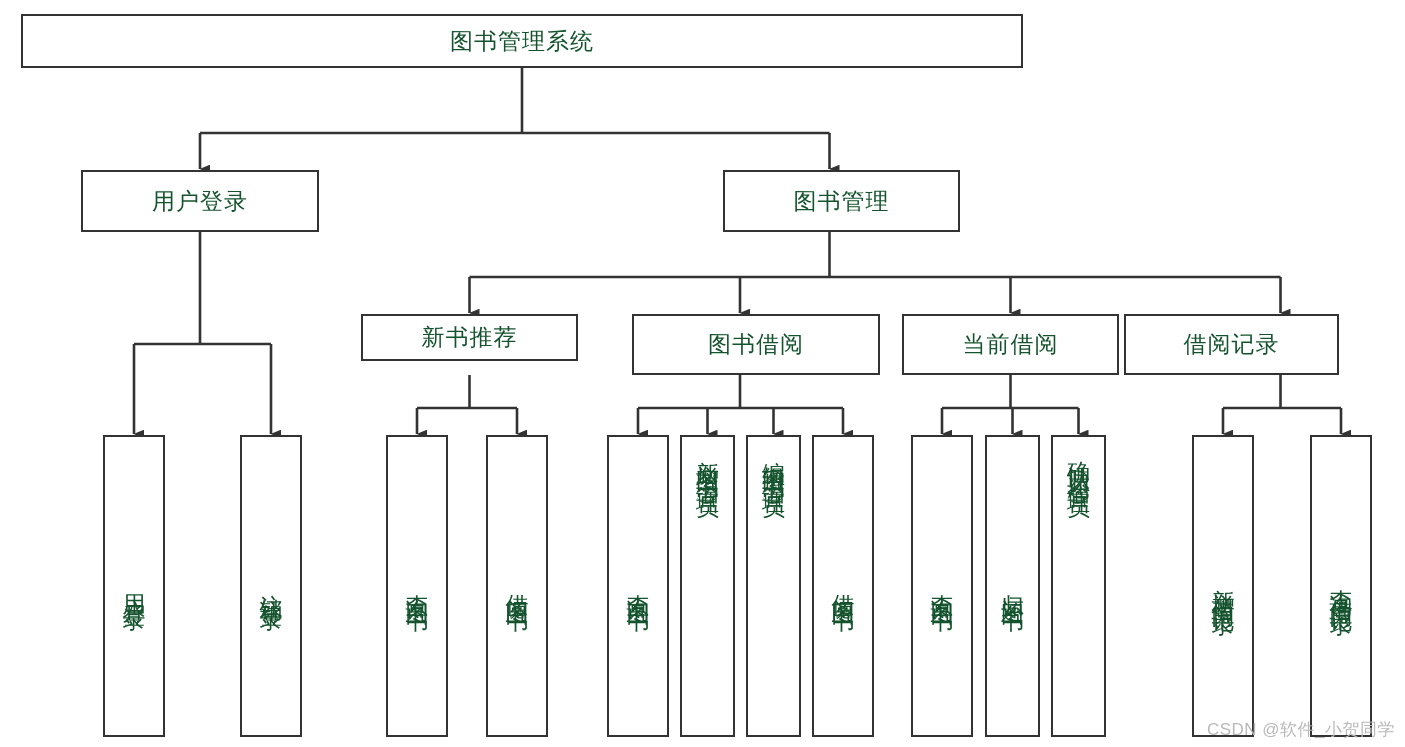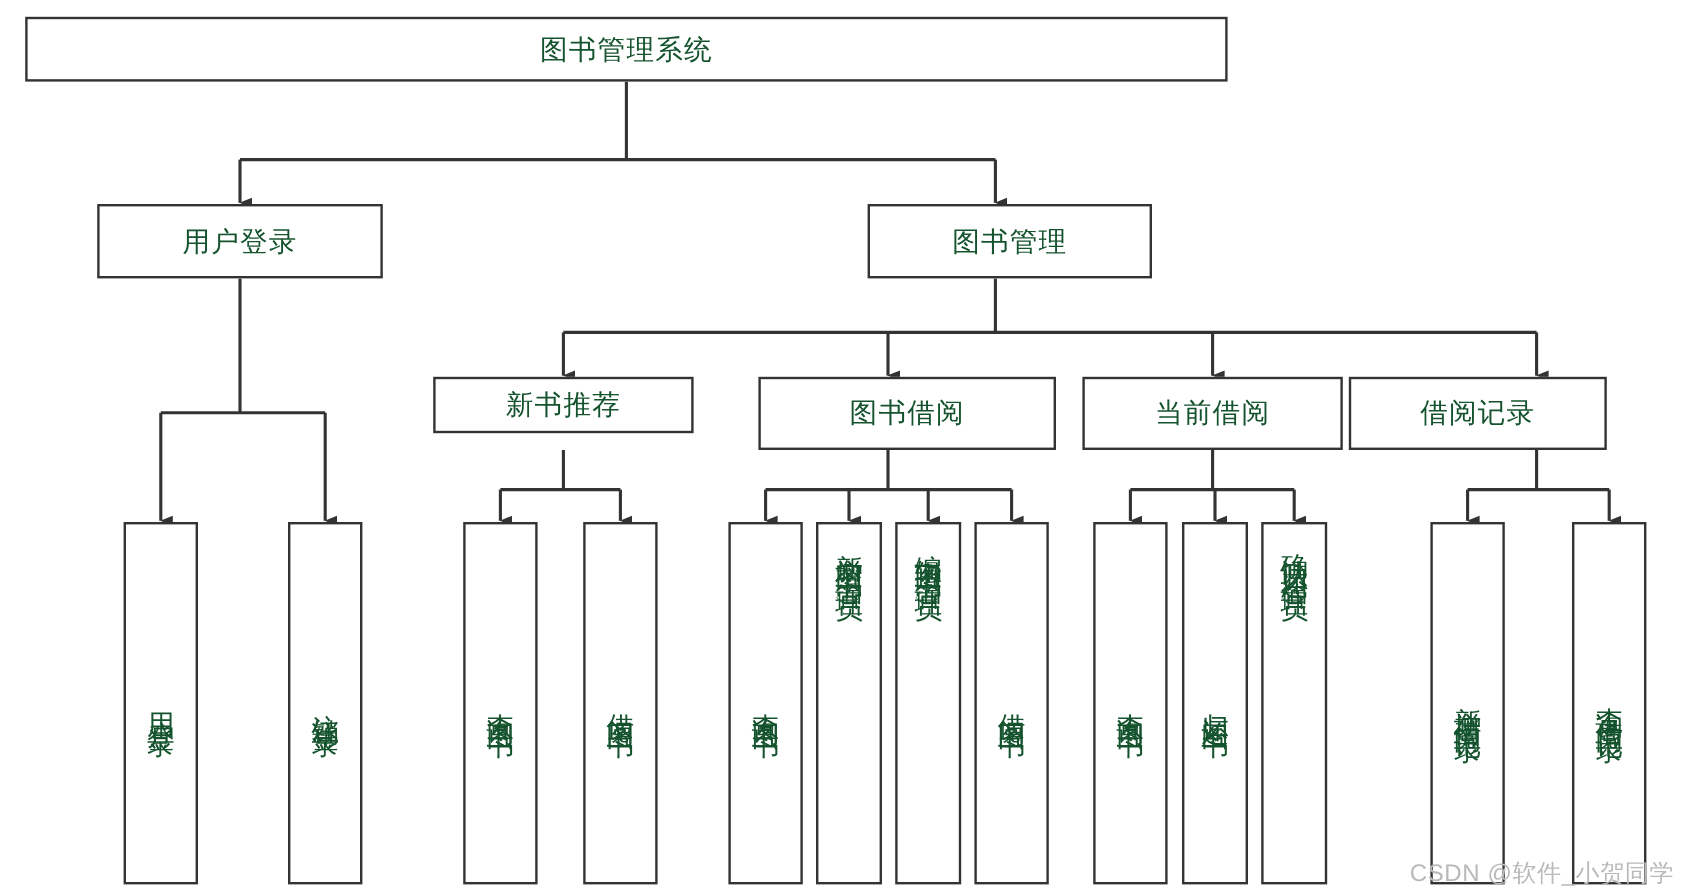--- a/index.html
+++ b/index.html
@@ -59,21 +59,21 @@
     display: block;
   }
   .node.leaf.centered {
     align-items: center;
     padding-top: 0;
   }
   .watermark {
     position: absolute;
     right: 10px;
     bottom: 6px;
-    font-size: 20px;
+    font-size: 17px;
     color: #b9b9b9;
     white-space: nowrap;
     letter-spacing: 0.5px;
   }
 </style>
 </head>
 <body>
 
 <div id="diagram-root">
 

